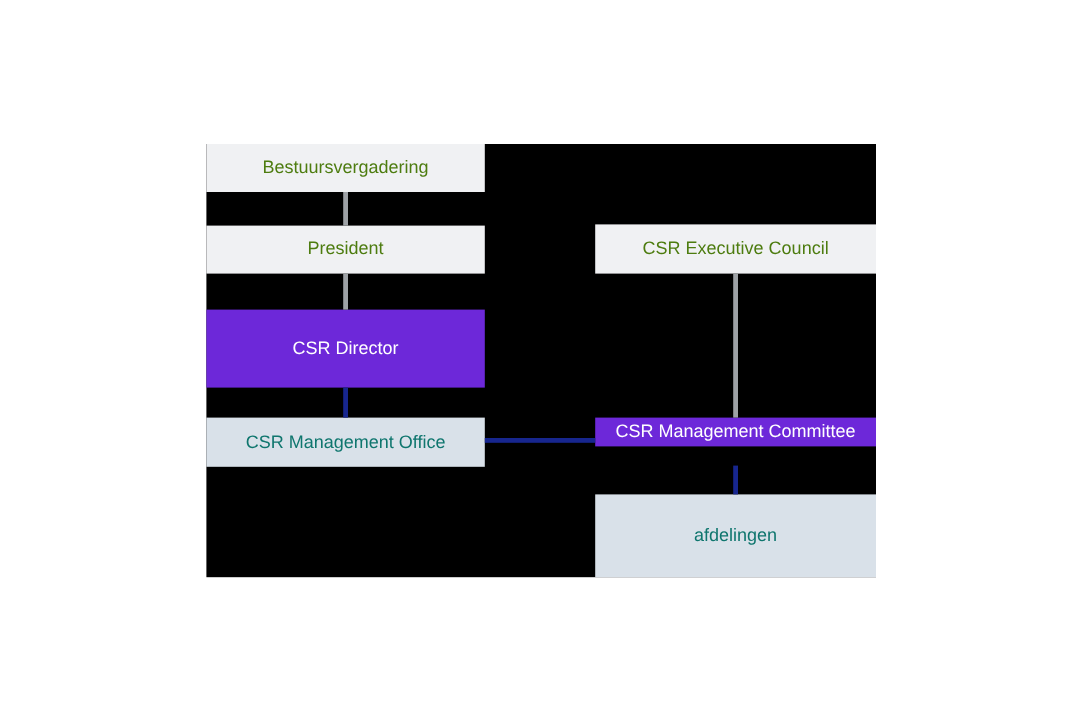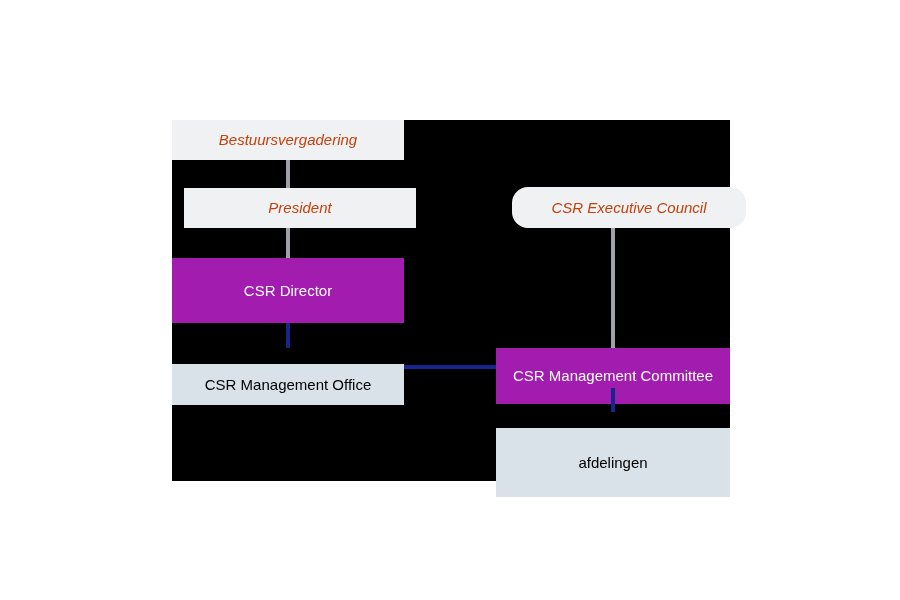--- a/index.html
+++ b/index.html
@@ -27,30 +27,30 @@
     position: absolute;
     display: flex;
     flex-direction: column;
     align-items: center;
     justify-content: center;
     text-align: center;
     font-size: 15px;
     line-height: 22px;
     box-sizing: border-box;
   }
-  .node.light-gray { background: #f0f1f3; color: #c2410c; font-style: italic; }
-  .node.light-blue { background: #d9e1e9; color: #000000; margin-top: 16px; }
-  .node.dark-blue  { background: #a21caf; color: #ffffff; }
+  .node.light-gray { background: #f0f1f3; color: #4d7c0f; }
+  .node.light-blue { background: #d9e1e9; color: #0f766e; }
+  .node.dark-blue  { background: #6d28d9; color: #ffffff; }
 
   .n-bestuur    { left: 0;     top: 0;     width: 232px; height: 40px; }
-  .n-president  { left: 12px;     top: 68px;  width: 232px; height: 40px; align-items: center; }
+  .n-president  { left: 0;     top: 68px;  width: 232px; height: 40px; align-items: center; }
   .n-director   { left: 0;     top: 138px; width: 232px; height: 65px; }
   .n-office     { left: 0;     top: 228px; width: 232px; height: 41px; }
-  .n-council    { left: 340px; top: 67px;  width: 234px; height: 41px; border-radius: 16px; }
-  .n-committee  { left: 324px; top: 228px; width: 234px; height: 56px; }
+  .n-council    { left: 324px; top: 67px;  width: 234px; height: 41px; }
+  .n-committee  { left: 324px; top: 228px; width: 234px; height: 24px; }
   .n-functional { left: 324px; top: 292px; width: 234px; height: 69px; }
 
   .connector { position: absolute; }
   .connector.gray { background: #9ea2a6; }
   .connector.blue { background: #17268e; }
 
   .c-bestuur-president  { left: 114px; top: 40px;  width: 4px;  height: 28px; }
   .c-president-director { left: 114px; top: 108px; width: 4px;  height: 30px; }
   .c-director-office    { left: 114px; top: 203px; width: 4px;  height: 25px; }
   .c-council-committee  { left: 439px; top: 108px; width: 4px;  height: 120px; }

